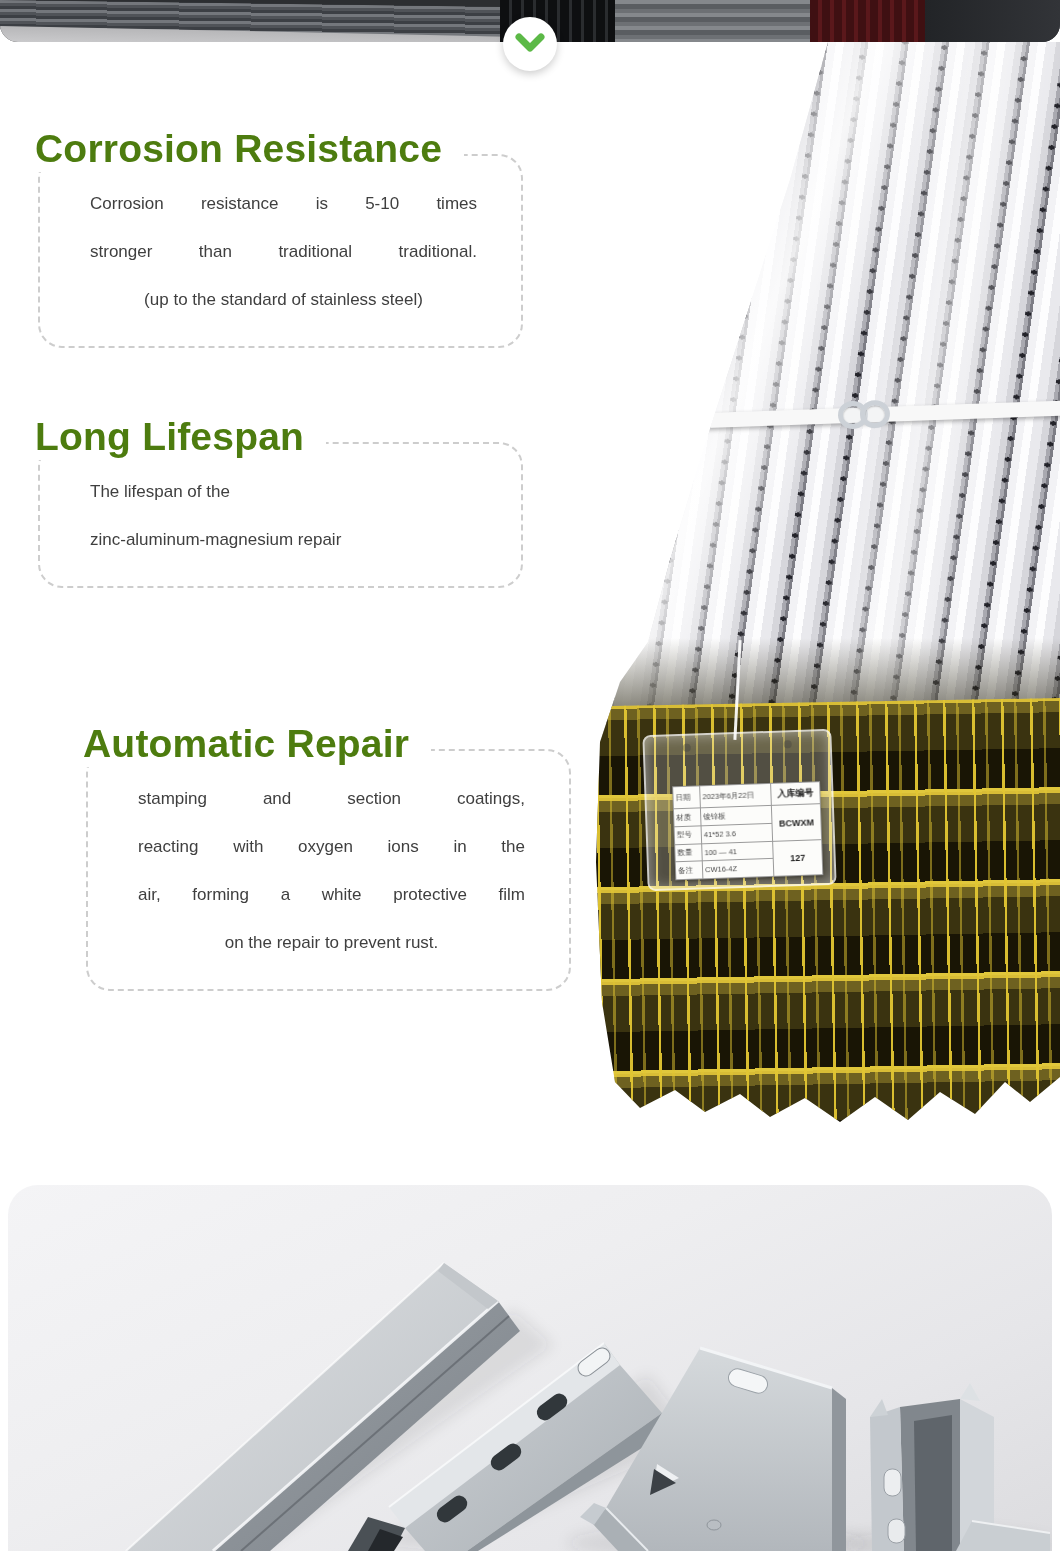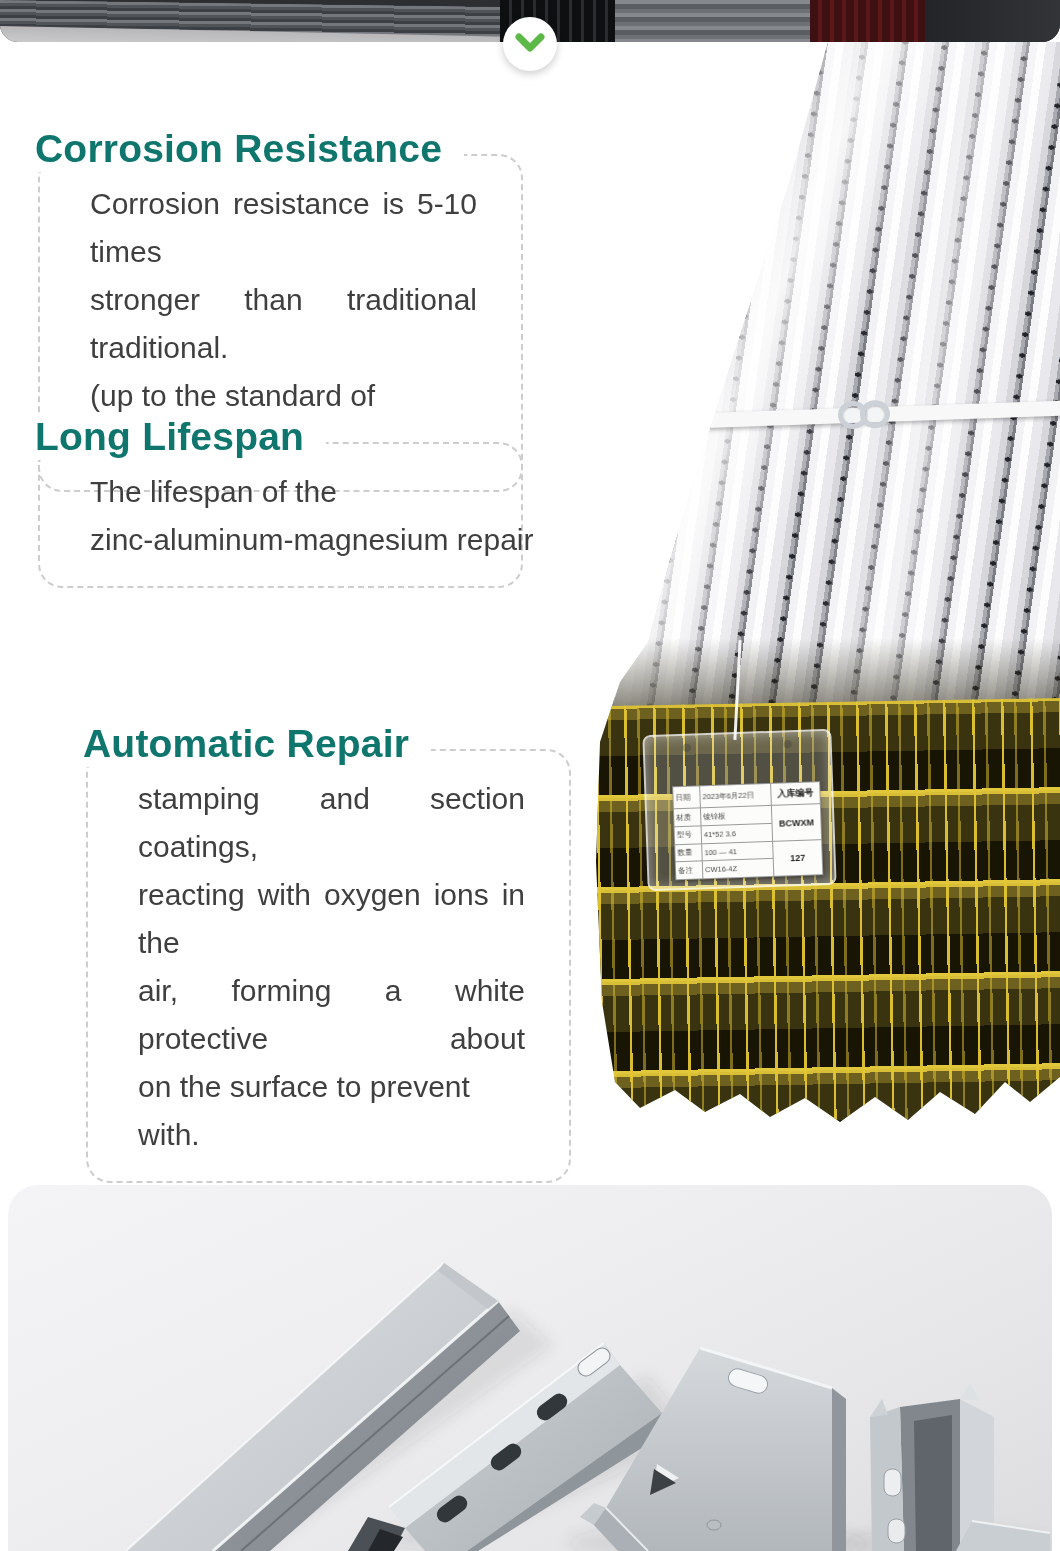--- a/index.html
+++ b/index.html
@@ -26,26 +26,26 @@
     background:linear-gradient(90deg,#222427,#323438);}
 
   
   .scroll-btn{position:absolute;left:503px;top:17px;width:54px;height:54px;border-radius:50%;
     background:#ffffff;box-shadow:0 3px 8px rgba(0,0,0,.2);display:flex;align-items:center;
     justify-content:center;cursor:pointer;z-index:6;}
 
   
   .feature{position:absolute;left:0;width:560px;}
   .feature h2{display:inline-block;position:relative;z-index:2;margin:0 0 0 35px;
-    padding:2px 22px 2px 0;background:#ffffff;color:#0f766e;font-size:39px;line-height:42px;
+    padding:2px 22px 2px 0;background:#ffffff;color:#4d7c0f;font-size:39px;line-height:42px;
     font-weight:800;letter-spacing:.2px;}
   .fbox{position:relative;z-index:1;margin:-18px 0 0 38px;width:485px;box-sizing:border-box;
     border:2px dashed #cdcdcd;border-radius:24px;padding:24px 44px 22px 50px;}
-  .fline{font-size:30px;line-height:48px;color:#3f3f3f;white-space:nowrap;}
-  .just .fline{white-space:normal;}
+  .fline{font-size:17px;line-height:48px;color:#3f3f3f;white-space:nowrap;}
+  .just .fline{white-space:normal;text-align:center;}
   .just .fline:not(:last-child){text-align:justify;text-align-last:justify;}
 
   #feature-0{top:126px;} #feature-1{top:414px;} #feature-2{top:721px;padding-left:48px;}
 
   
   .rails-photo{position:absolute;left:590px;top:42px;width:470px;height:1083px;overflow:hidden;
     clip-path:polygon(238px 0,470px 0,470px 1035px,440px 1060px,415px 1040px,385px 1072px,
       350px 1050px,318px 1078px,285px 1055px,250px 1080px,215px 1056px,180px 1075px,150px 1052px,
       115px 1070px,85px 1048px,50px 1066px,25px 1040px,12px 960px,6px 820px,10px 700px,30px 640px,
       58px 600px,80px 518px,110px 418px,155px 278px,200px 138px);}
@@ -133,22 +133,22 @@
       <div class="fline">The lifespan of the</div>
       <div class="fline">zinc-aluminum-magnesium repair</div>
     </div>
   </div>
 
   <div class="feature" id="feature-2">
     <h2>Automatic Repair</h2>
     <div class="fbox just">
       <div class="fline">stamping and section coatings,</div>
       <div class="fline">reacting with oxygen ions in the</div>
-      <div class="fline">air, forming a white protective about</div>
-      <div class="fline">on the surface to prevent with.</div>
+      <div class="fline">air, forming a white protective film</div>
+      <div class="fline">on the repair to prevent rust.</div>
     </div>
   </div>
 
   <div class="rails-photo">
     <div class="rails-metal"></div>
     <div class="rails-slots"></div>
     <div class="rails-sheen"></div>
     <div class="rails-shade"></div>
     <div class="yellow-stack"></div>
     <div class="strap">

